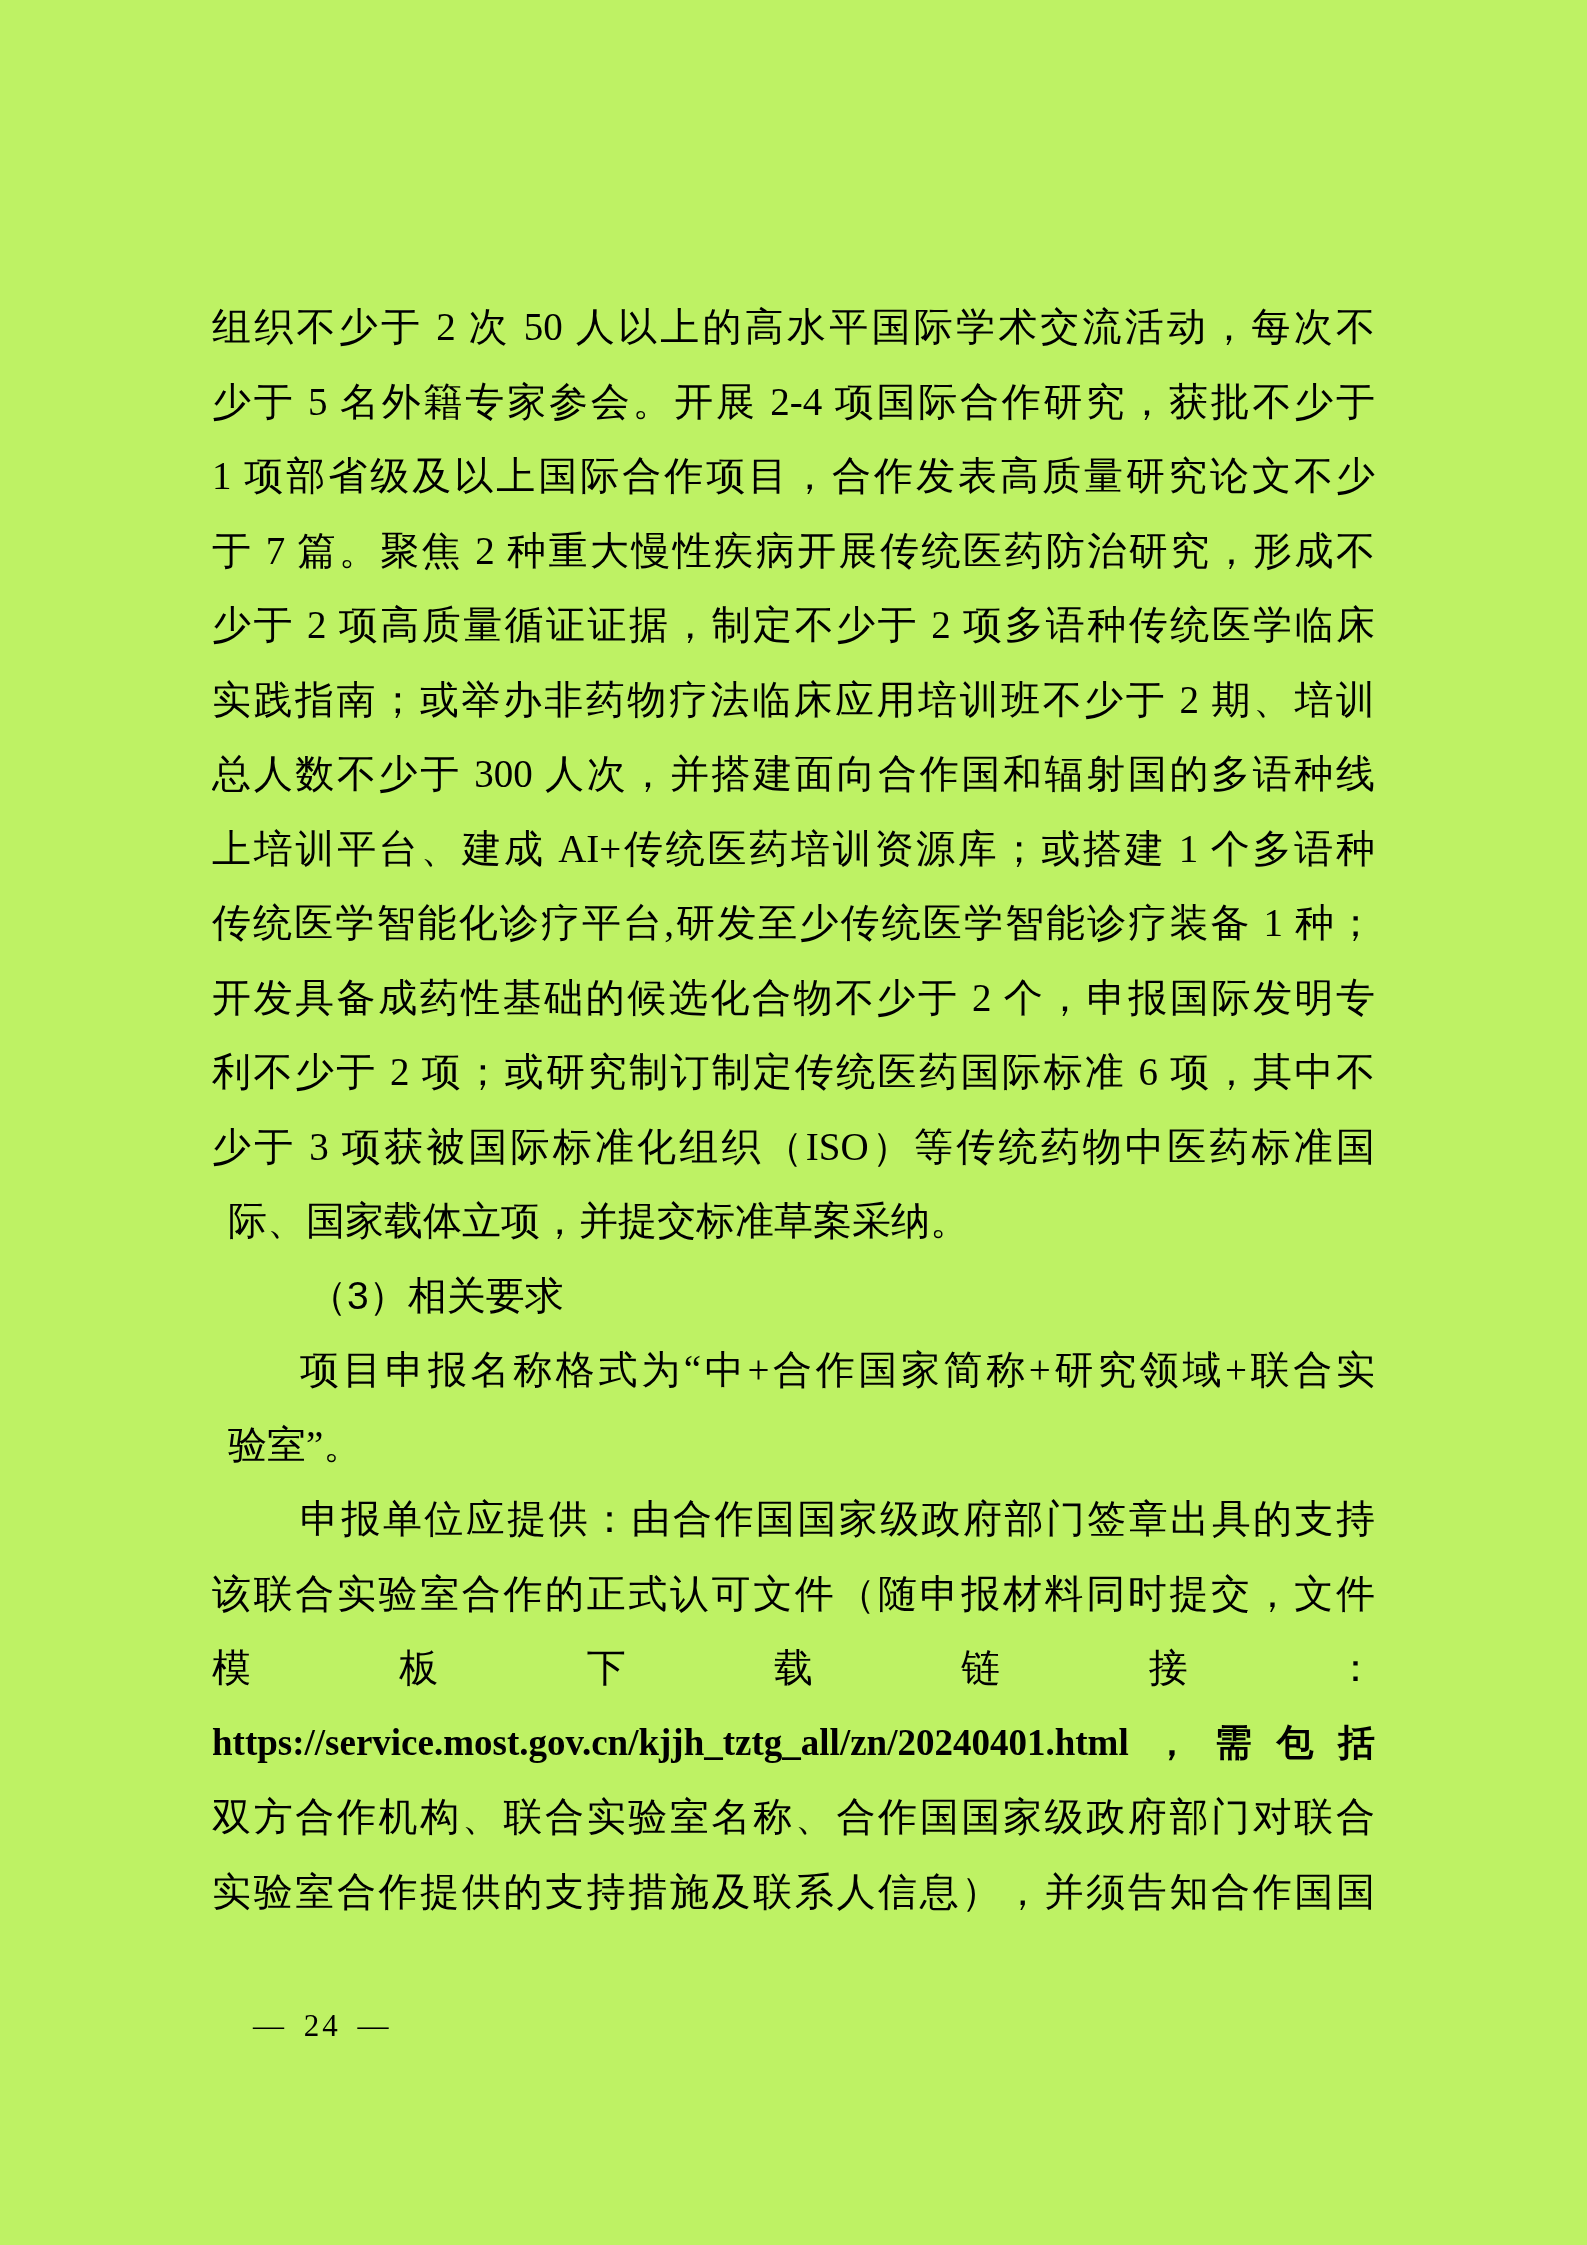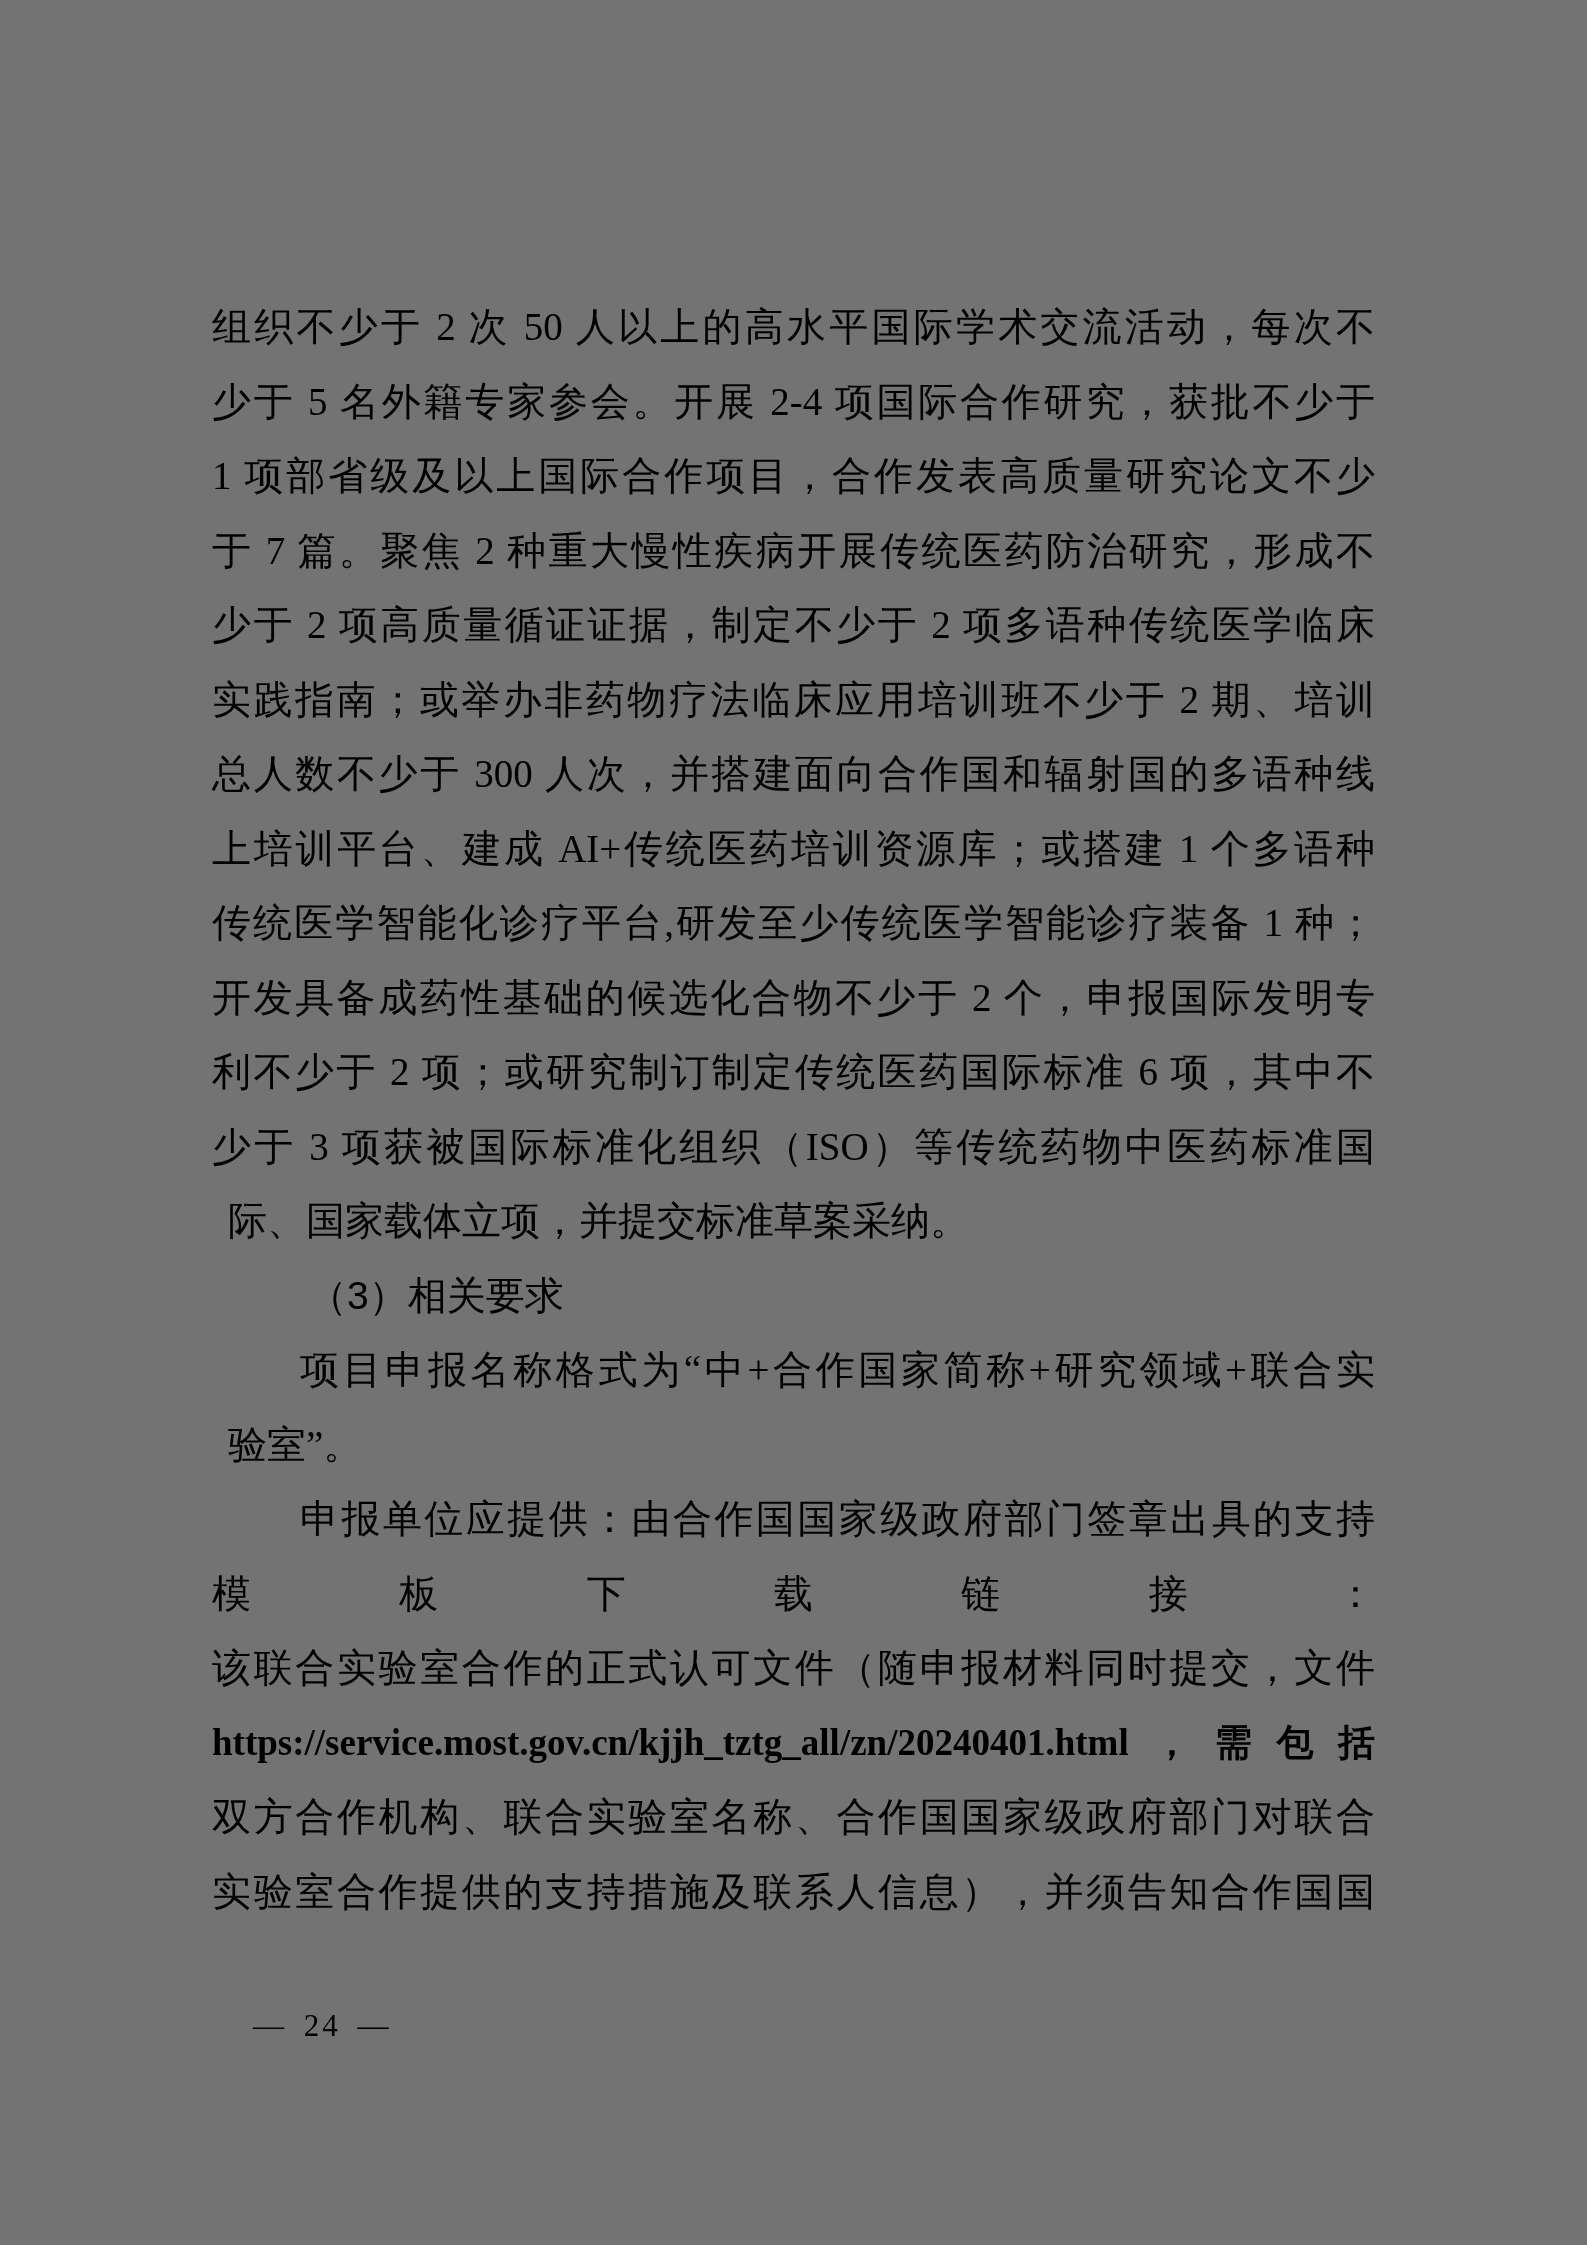--- a/index.html
+++ b/index.html
@@ -4,21 +4,21 @@
 <style>
   html, body {
     margin: 0;
     padding: 0;
     background: #ffffff;
   }
   .page {
     position: relative;
     width: 1587px;
     height: 2245px;
-    background: #737373;
+    background: #bef264;
     overflow: hidden;
     font-family: "Liberation Serif", "DejaVu Serif", serif;
     color: #000000;
   }
   .body-block {
     position: absolute;
     left: 212px;
     top: 290px;
     width: 1163px;
   }
@@ -76,20 +76,20 @@
     <div class="line">上培训平台、建成 AI+传统医药培训资源库；或搭建 1 个多语种</div>
     <div class="line">传统医学智能化诊疗平台,研发至少传统医学智能诊疗装备 1 种；</div>
     <div class="line">开发具备成药性基础的候选化合物不少于 2 个，申报国际发明专</div>
     <div class="line">利不少于 2 项；或研究制订制定传统医药国际标准 6 项，其中不</div>
     <div class="line">少于 3 项获被国际标准化组织（ISO）等传统药物中医药标准国</div>
     <div class="line left">际、国家载体立项，并提交标准草案采纳。</div>
     <div class="line heading">（3）相关要求</div>
     <div class="line indent">项目申报名称格式为“中+合作国家简称+研究领域+联合实</div>
     <div class="line left">验室”。</div>
     <div class="line indent">申报单位应提供：由合作国国家级政府部门签章出具的支持</div>
+    <div class="line">该联合实验室合作的正式认可文件（随申报材料同时提交，文件</div>
     <div class="line">模板下载链接：</div>
-    <div class="line">该联合实验室合作的正式认可文件（随申报材料同时提交，文件</div>
     <div class="line url">https://service.most.gov.cn/kjjh_tztg_all/zn/20240401.html，需包括</div>
     <div class="line">双方合作机构、联合实验室名称、合作国国家级政府部门对联合</div>
     <div class="line">实验室合作提供的支持措施及联系人信息），并须告知合作国国</div>
   </div>
   <div class="footer">— 24 —</div>
 </div>
 
 </body></html>

